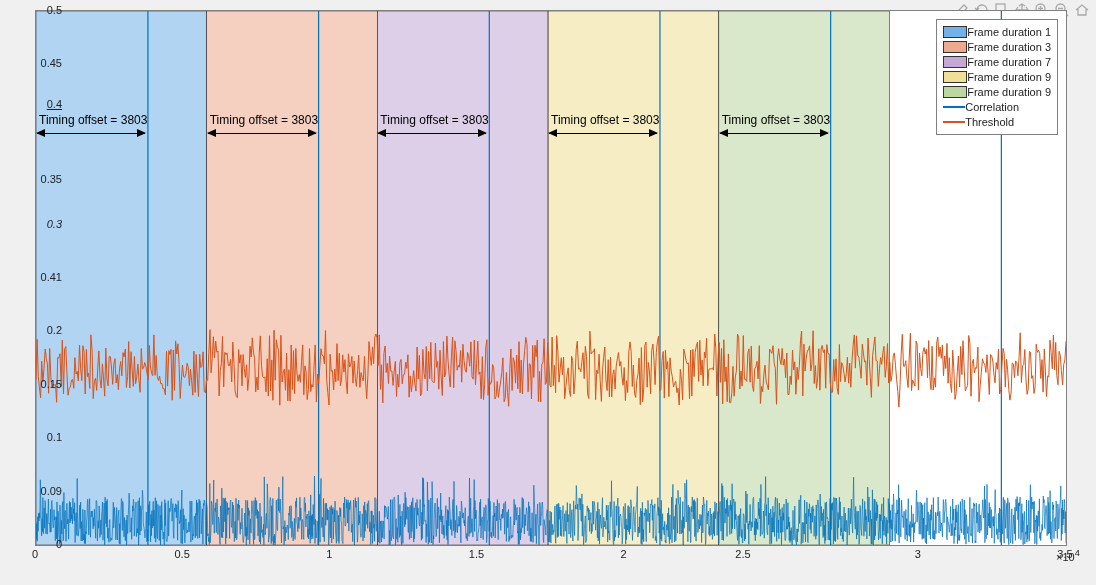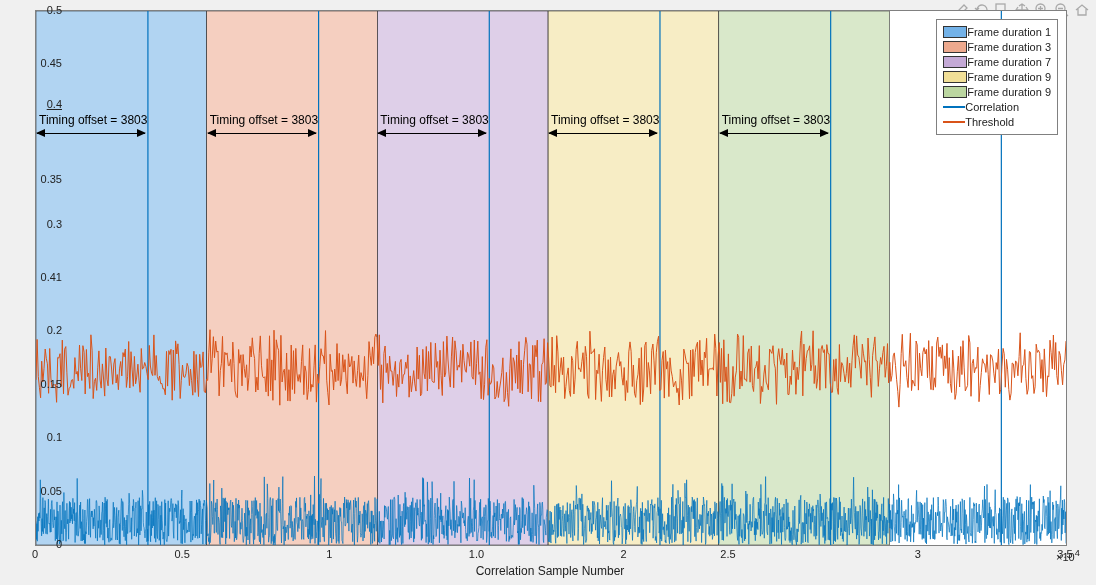--- a/index.html
+++ b/index.html
@@ -115,43 +115,42 @@
         </div>
         <div class="legend-row">
           <span class="linesw" style="border-color: rgb(217, 83, 25);"></span>
           <span>Threshold</span>
         </div>
       </div>
   </div>
 
   <div id="yticks">
       <div class="ytick-label" style="top: 538px;">0</div>
-      <div class="ytick-label" style="top: 484.6px;">0.05</div>
+      <div class="ytick-label" style="top: 484.6px;">0.09</div>
       <div class="ytick-label" style="top: 431.2px;">0.1</div>
       <div class="ytick-label" style="top: 377.8px;">0.15</div>
       <div class="ytick-label" style="top: 324.4px;">0.2</div>
       <div class="ytick-label" style="top: 271px;">0.41</div>
-      <div class="ytick-label" style="top: 217.6px;">0.3</div>
+      <div class="ytick-label" style="top: 217.6px; font-style: italic;">0.3</div>
       <div class="ytick-label" style="top: 173px;">0.35</div>
       <div class="ytick-label" style="top: 98px; text-decoration: underline;">0.4</div>
       <div class="ytick-label" style="top: 57.4px;">0.45</div>
       <div class="ytick-label" style="top: 4px;">0.5</div>
     </div>
   <div id="xticks">
       <div class="xtick-label" style="left: 35px;">0</div>
       <div class="xtick-label" style="left: 182.143px;">0.5</div>
       <div class="xtick-label" style="left: 329.286px;">1</div>
-      <div class="xtick-label" style="left: 476.429px;">1.0</div>
+      <div class="xtick-label" style="left: 476.429px;">1.5</div>
       <div class="xtick-label" style="left: 623.571px;">2</div>
-      <div class="xtick-label" style="left: 728px;">2.5</div>
+      <div class="xtick-label" style="left: 743px;">2.5</div>
       <div class="xtick-label" style="left: 917.857px;">3</div>
       <div class="xtick-label" style="left: 1065px;">3.5</div>
     </div>
   <div class="xmult" id="xmult" style="left:1056px;">×10<sup>4</sup></div>
-  <div class="xlabel">Correlation Sample Number</div>
   <div id="annots">
       <div class="ann" style="left: 39px; top: 113.48px;">Timing offset = 3803</div>
       <div class="arrow" style="left: 37px; top: 133.48px; width: 107.917px;"></div>
       <div class="ann" style="left: 209.686px; top: 113.48px;">Timing offset = 3803</div>
       <div class="arrow" style="left: 207.686px; top: 133.48px; width: 107.917px;"></div>
       <div class="ann" style="left: 380.371px; top: 113.48px;">Timing offset = 3803</div>
       <div class="arrow" style="left: 378.371px; top: 133.48px; width: 107.917px;"></div>
       <div class="ann" style="left: 551.057px; top: 113.48px;">Timing offset = 3803</div>
       <div class="arrow" style="left: 549.057px; top: 133.48px; width: 107.917px;"></div>
       <div class="ann" style="left: 721.743px; top: 113.48px;">Timing offset = 3803</div>

